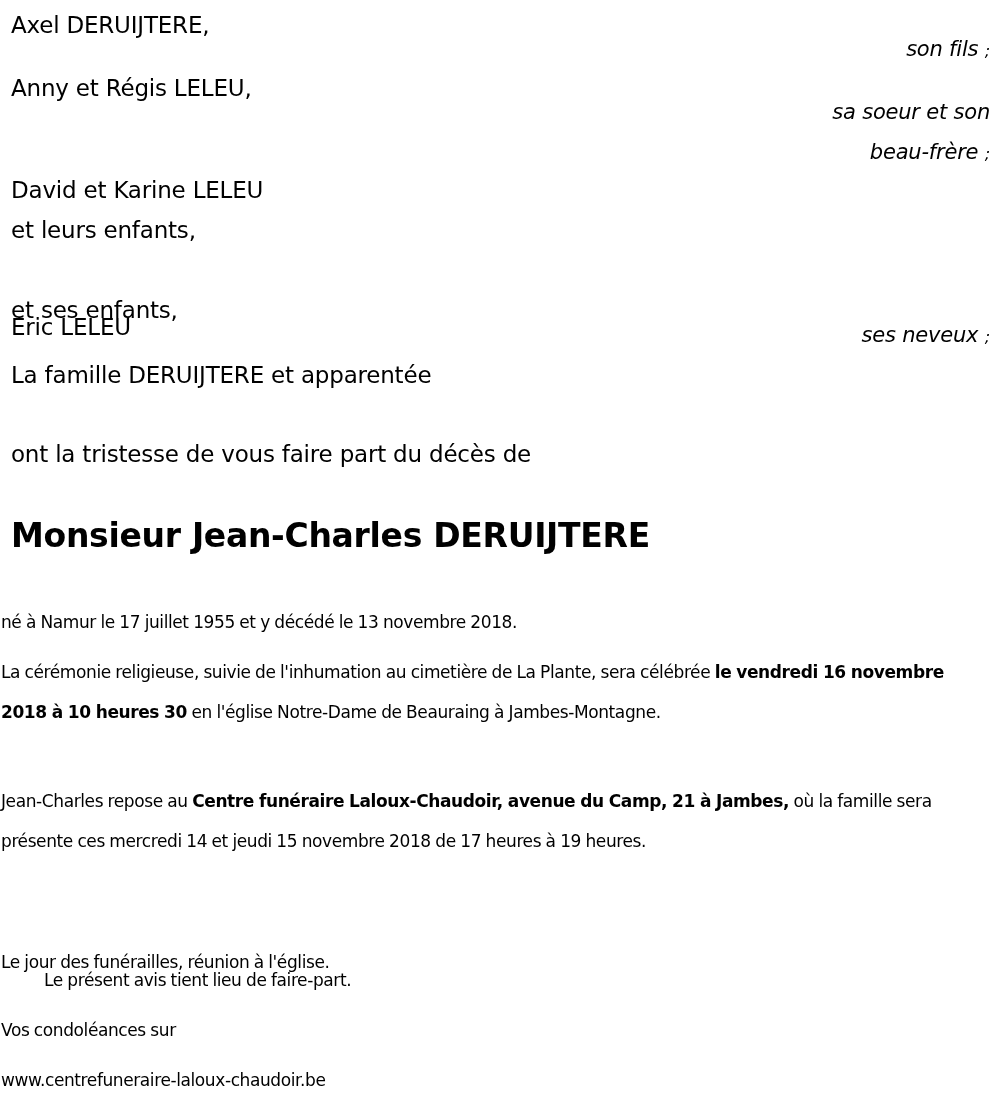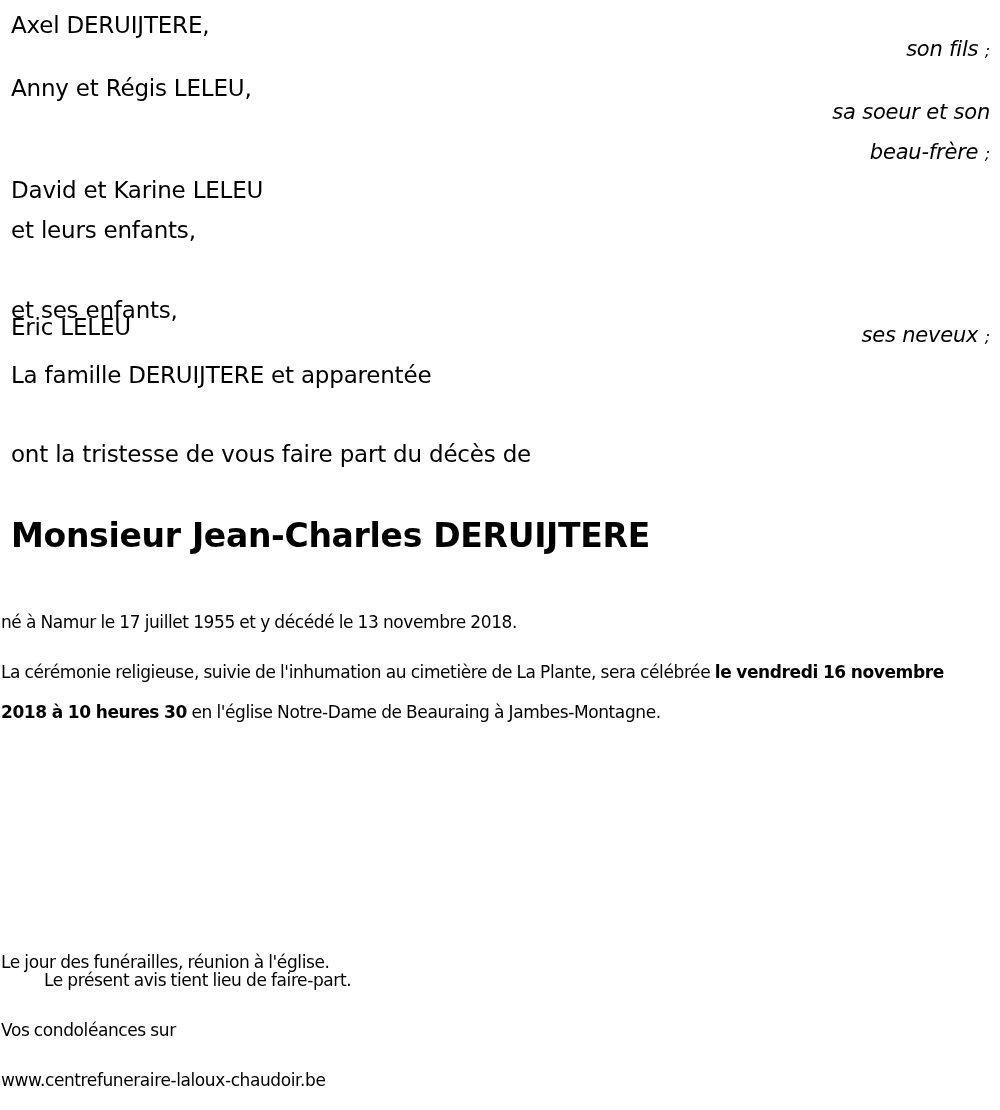--- a/index.html
+++ b/index.html
@@ -96,19 +96,20 @@
   <div class="line" style="top:440px;">ont la tristesse de vous faire part du décès de</div>
 
   <div class="line" style="top:361px;">La famille DERUIJTERE et apparentée</div>
 
   <div class="title" style="top:516px;">Monsieur Jean-Charles DERUIJTERE</div>
 
   <div class="para" style="top:602px;">né à Namur le 17 juillet 1955 et y décédé le 13 novembre 2018.</div>
 
   <div class="para" style="top:652px;"><span>La cérémonie religieuse, suivie de l'inhumation au cimetière de La Plante, sera célébrée </span><b>le vendredi 16 novembre 2018 à 10 heures 30</b><span> en l'église Notre-Dame de Beauraing à Jambes-Montagne.</span></div>
 
+  <div class="para" style="top:781px;"><span>Jean-Charles repose au </span><b>Centre funéraire Laloux-Chaudoir, avenue du Camp, 21 à Jambes,</b><span> où la famille sera présente ces mercredi 14 et jeudi 15 novembre 2018 de 17 heures à 19 heures.</span></div>
 
   <div class="para" style="top:910px;margin-top:32px;">Le jour des funérailles, réunion à l'église.</div>
   <div class="para" style="top:960px;margin-left:43px;">Le présent avis tient lieu de faire-part.</div>
   <div class="para" style="top:1010px;">Vos condoléances sur</div>
   <div class="para" style="top:1060px;">www.centrefuneraire-laloux-chaudoir.be</div>
 
 </div>
 
 </body></html>

